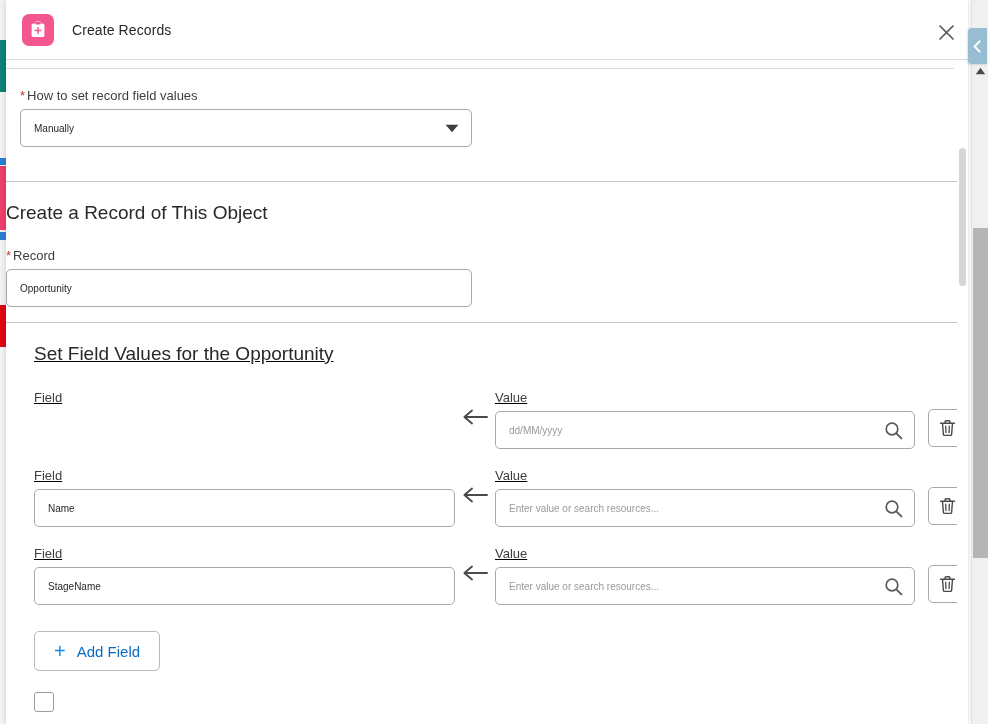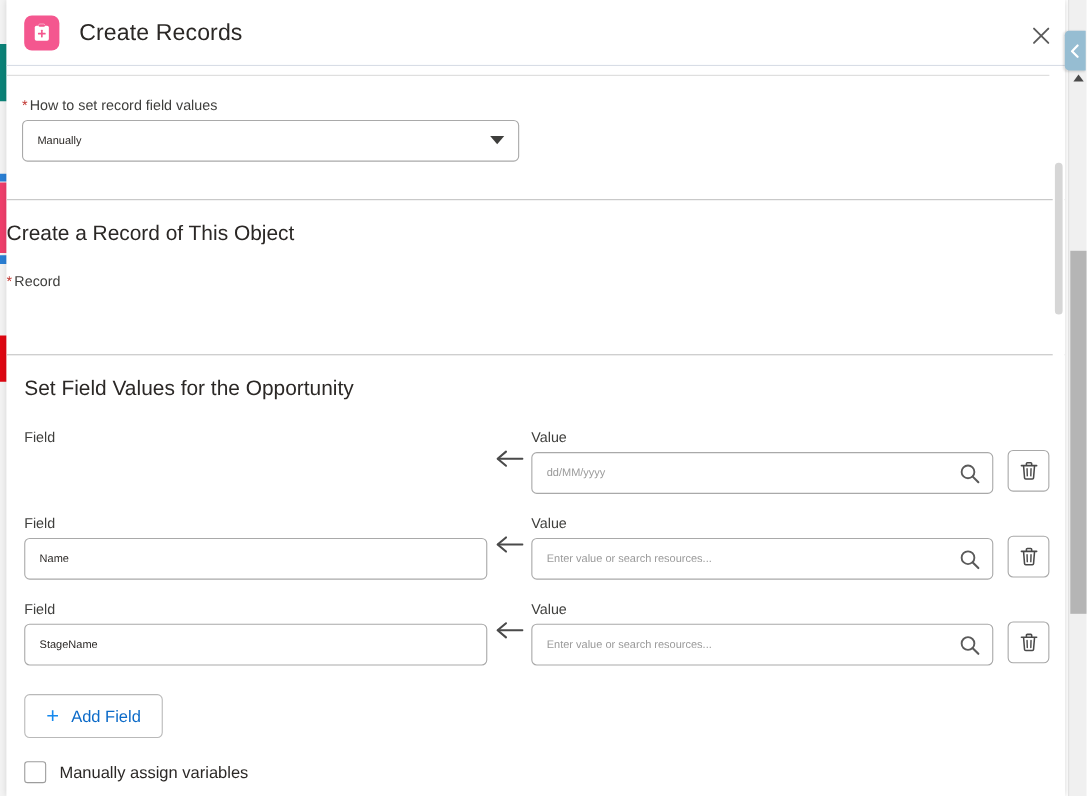--- a/index.html
+++ b/index.html
@@ -75,21 +75,21 @@
     background: #f4578f;
     display: flex;
     align-items: center;
     justify-content: center;
     flex: 0 0 auto;
   }
   .hdr-icon svg { display: block; }
 
   .hdr-title {
     margin-left: 18px;
-    font-size: 21px;
+    font-size: 14px;
     color: #2b2826;
     font-weight: 400;
     letter-spacing: 0.1px;
     white-space: nowrap;
   }
 
   .close-btn {
     position: absolute;
     right: 8px;
     top: 18px;
@@ -377,27 +377,30 @@
       </div>
 
       <div class="divider" style="top:121px;"></div>
 
       <div class="section" style="top:142px;">
         <div style="width:466px;">
           <div class="section-title">Create a Record of This Object</div>
           <div class="field-label" style="margin-top:24px;">
             <span class="req-star">*</span><span>Record</span>
           </div>
+          <div>
+            <input class="inp" value="Opportunity" style="">
+          </div>
         </div>
       </div>
 
       <div class="divider" style="top:262px;"></div>
 
       <div class="section" style="top:283px;">
-        <div style="padding-left:16px;">
+        <div style="padding-left:28px;text-decoration:underline;">
           <div class="section-title">Set Field Values for the Opportunity</div>
 
           
           <div class="field-row" style="margin-top:25px;">
             <div class="col-field">
               <div class="field-label">Field</div>
             </div>
             <div class="arrow-cell">
               <svg width="26" height="16" viewBox="0 0 26 16" aria-hidden="true">
                 <line x1="25" y1="8" x2="3" y2="8" stroke="#4a4a4a" stroke-width="1.9" stroke-linecap="round"></line>
@@ -505,21 +508,20 @@
 
           
           <button class="add-btn" style="margin-top:26px;">
             <span class="add-plus">+</span>
             <span>Add Field</span>
           </button>
 
           
           <div class="checkbox-row" style="margin-top:21px;">
             <div class="cbox"></div>
-            <div class="cbox-label">Manually assign variables</div>
           </div>
         </div>
       </div>
 
       <div class="inner-scrollbar">
         <div class="inner-thumb"></div>
       </div>
 
     </div>
   </div>

